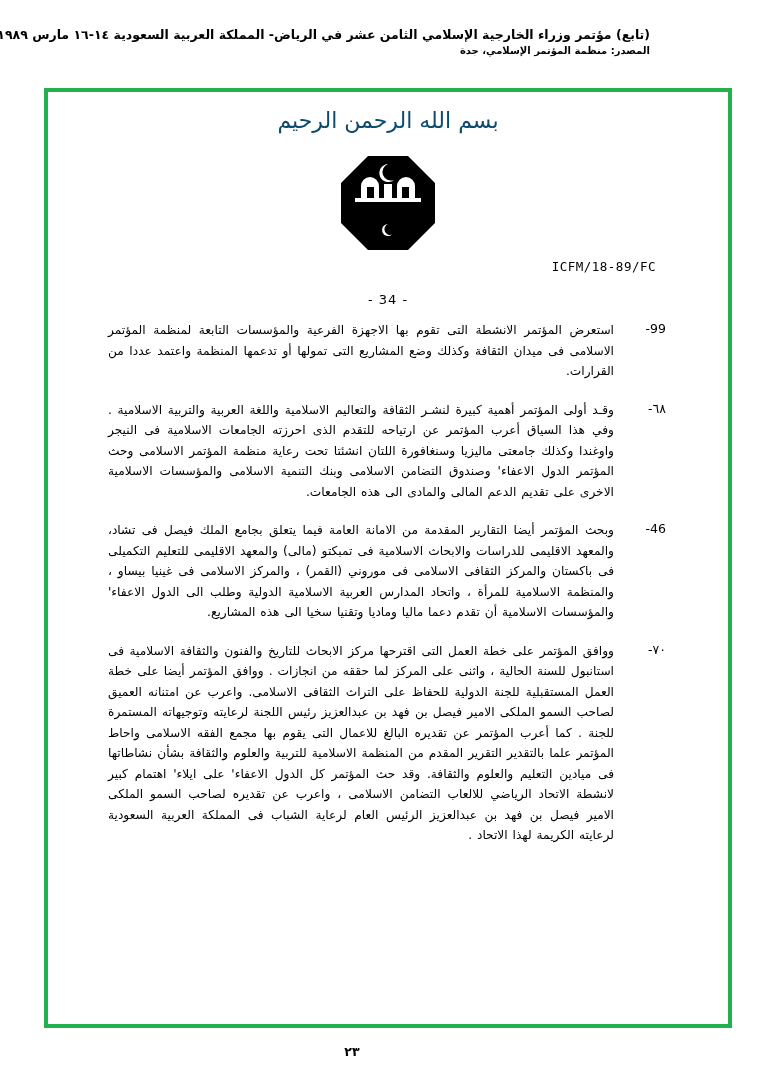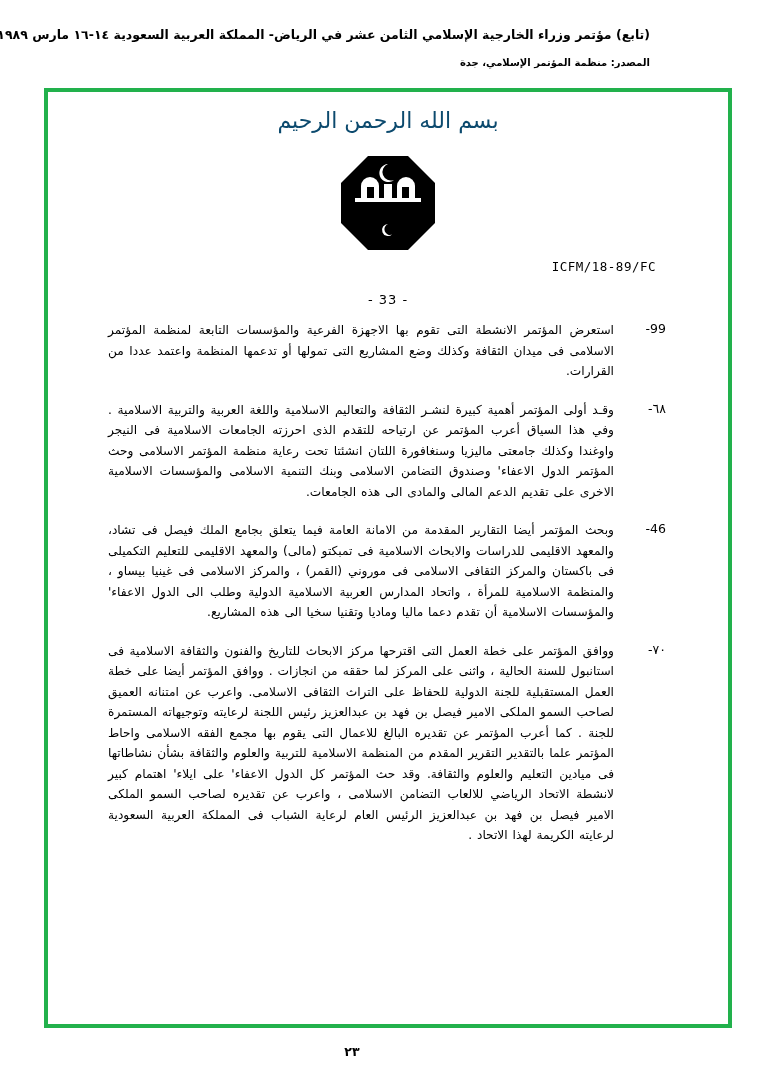--- a/index.html
+++ b/index.html
@@ -30,21 +30,21 @@
     font-size: 12.5px;
     font-weight: bold;
     letter-spacing: 0px;
     line-height: 18px;
     white-space: nowrap;
   }
   .header-line2 {
     font-family: "DejaVu Sans", sans-serif;
     font-size: 10px;
     font-weight: bold;
-    margin-top: 12px;
+    margin-top: 0;
     line-height: 14px;
     white-space: nowrap;
   }
 
   
   .green-frame {
     position: absolute;
     top: 88px;
     left: 44px;
     width: 688px;
@@ -202,21 +202,21 @@
             <rect x="63" y="33" width="7" height="11"></rect>
           </g>
 
           <path d="M49 70 a6 6 0 1 0 4 10.5 a4.8 4.8 0 1 1 -4 -10.5 z" fill="#ffffff"></path>
         </svg>
       </div>
     </div>
 
     <div class="doc-code">ICFM/18-89/FC</div>
 
-    <div class="inner-page-num">- 33 -</div>
+    <div class="inner-page-num">- 34 -</div>
 
     <div class="body-area">
 
 
       <div class="para-row">
         <div class="para-num">-99</div>
         <div class="para-text">استعرض المؤتمر الانشطة التى تقوم بها الاجهزة الفرعية والمؤسسات التابعة لمنظمة المؤتمر الاسلامى فى ميدان الثقافة وكذلك وضع المشاريع التى تمولها أو تدعمها المنظمة واعتمد عددا من القرارات.</div>
       </div>
 
       <div class="para-row">

